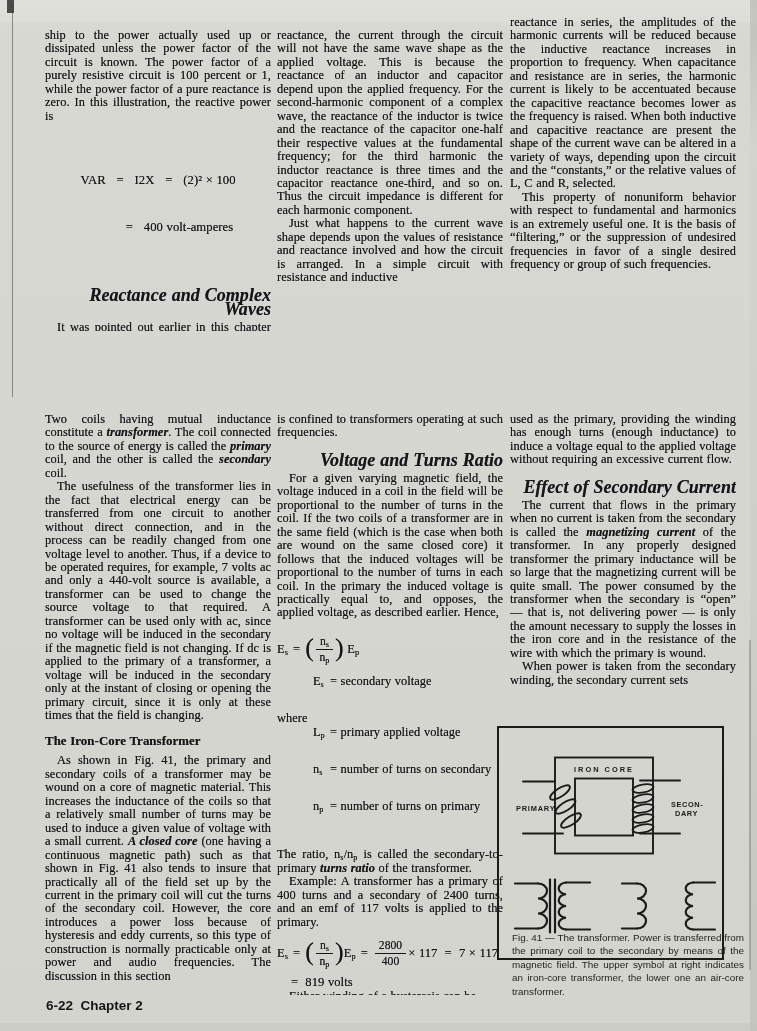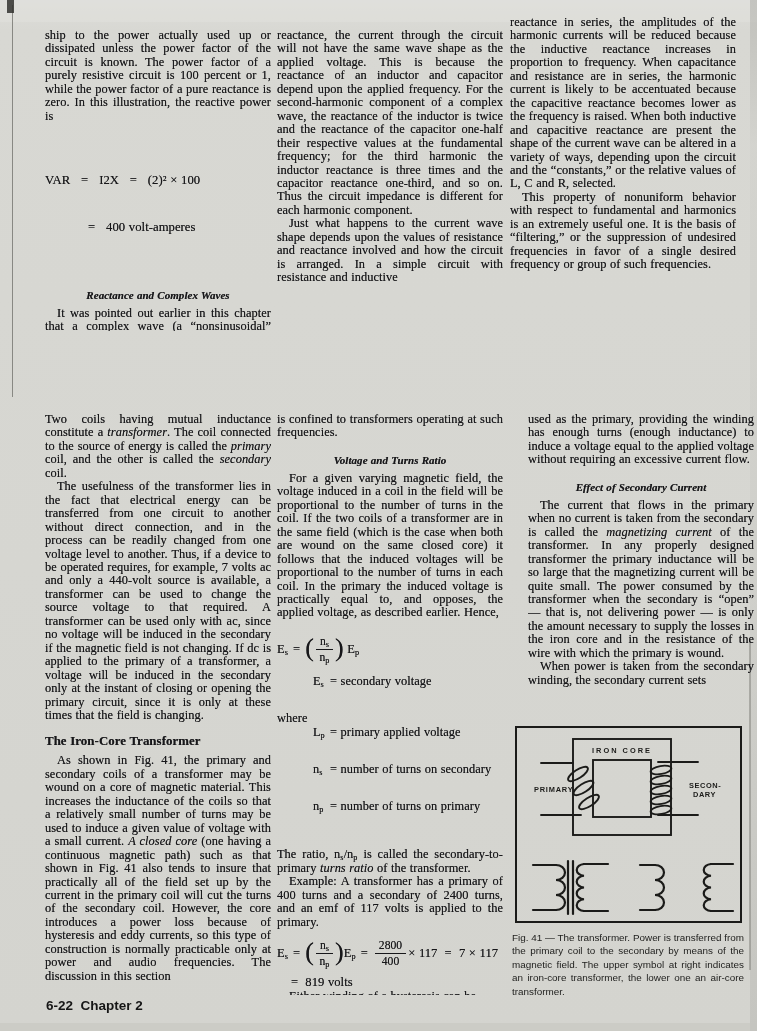--- a/index.html
+++ b/index.html
@@ -21,30 +21,30 @@
   .col{
     position:absolute;width:226px;text-align:justify;overflow:hidden;
     font-size:12.4px;line-height:13.45px;letter-spacing:.04px;word-spacing:.4px;
     text-shadow:0 0 .35px rgba(20,20,20,.65);
   }
   #tc1{left:45px;top:29px;height:302px;}
   #tc2{left:277px;top:29px;height:302px;}
   #tc3{left:510px;top:16px;height:302px;}
   #bc1{left:45px;top:413px;height:580px;}
   #bc2{left:277px;top:413px;height:582px;}
-  #bc3{left:528px;top:413px;height:302px;}
+  #bc3{left:510px;top:413px;height:302px;}
   .para{margin:0;}
   .ind{text-indent:12px;}
-  .it,.seg-i{font-style:italic;}
-  .h-italic{font-style:italic;font-weight:bold;font-size:11px;line-height:14px;
-    margin:13px 0 5px;text-align:center;}
+  .it,.seg-i{font-style:italic;font-weight:bold;}
+  .h-italic{font-style:italic;font-weight:bold;font-size:18px;line-height:14px;
+    margin:13px 0 5px;text-align:right;}
   .h-bold{font-weight:bold;font-size:12.9px;line-height:14px;margin:12px 0 6px;text-align:left;}
   sub{font-size:8.3px;vertical-align:-2.2px;line-height:0;}
   
-  .eqA{margin:24px 0 0;font-size:12.7px;text-align:left;white-space:pre;}
+  .eqA{margin:24px 0 0;font-size:12.7px;text-align:center;white-space:pre;}
   .eqA .l2{padding-left:43px;margin-top:7px;}
   .eqA + .h-italic{margin-top:26px;}
   .eqrow{display:flex;align-items:center;margin:15px 0 0;font-size:12.6px;text-align:left;
     text-indent:0;white-space:pre;}
   .eqsign{margin:0 5px;}
   .paren{font-size:26px;line-height:.8;font-weight:400;position:relative;top:-1px;}
   .frac{display:inline-flex;flex-direction:column;align-items:center;font-size:11.6px;
     line-height:1.12;margin:0 2px;}
   .frac .num{border-bottom:1.2px solid #17171a;padding:0 4px 1px;}
   .frac .den{padding-top:1px;}
@@ -56,21 +56,21 @@
   .mt12{margin-top:12px;}
   .mt10{margin-top:10px;}
   
   .section-title{position:absolute;left:47px;top:362px;
     font-family:"Liberation Sans","DejaVu Sans",sans-serif;font-weight:bold;
     font-size:30px;line-height:34px;letter-spacing:.3px;color:#141414;}
   .footer{position:absolute;left:46px;top:998px;white-space:pre;
     font-family:"Liberation Sans","DejaVu Sans",sans-serif;font-weight:bold;
     font-size:13.5px;color:#161616;}
   
-  .figure-box{position:absolute;left:515px;top:726px;width:227px;height:197px;
+  .figure-box{position:absolute;left:497px;top:726px;width:227px;height:234px;
     border:2.2px solid #1b1b19;box-sizing:border-box;}
   .figure-box svg{display:block;width:100%;height:100%;}
   .ln{fill:none;stroke:#1b1b19;stroke-width:1.9;stroke-linecap:round;}
   .ln-thick{fill:none;stroke:#1b1b19;stroke-width:2.2;stroke-linecap:round;}
   .fig-label{font-family:"Liberation Sans","DejaVu Sans",sans-serif;font-weight:bold;
     fill:#1b1b19;}
   .caption{position:absolute;left:512px;top:931px;width:232px;text-align:justify;
     font-family:"Liberation Sans","DejaVu Sans",sans-serif;font-weight:normal;
     font-size:9.9px;line-height:13.4px;color:#222220;}
 </style>

